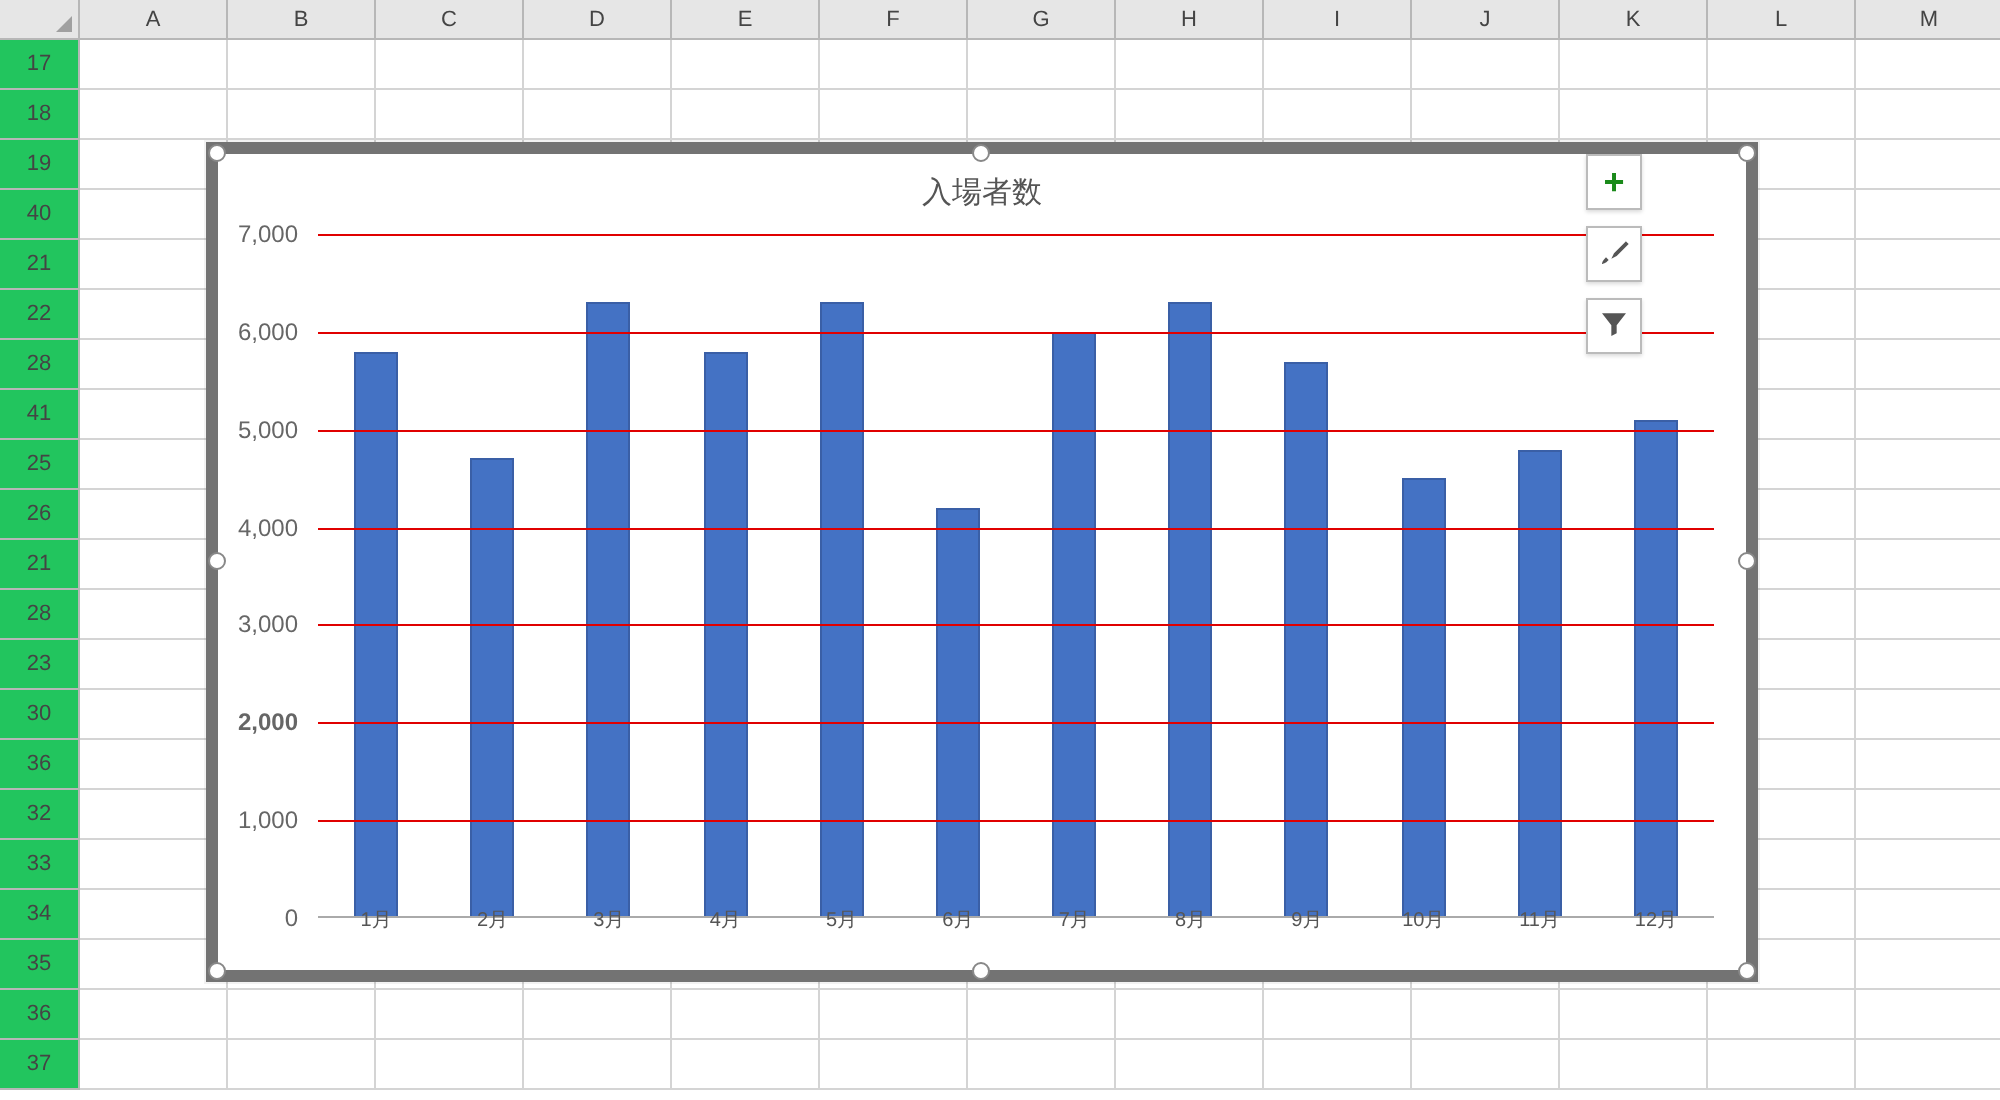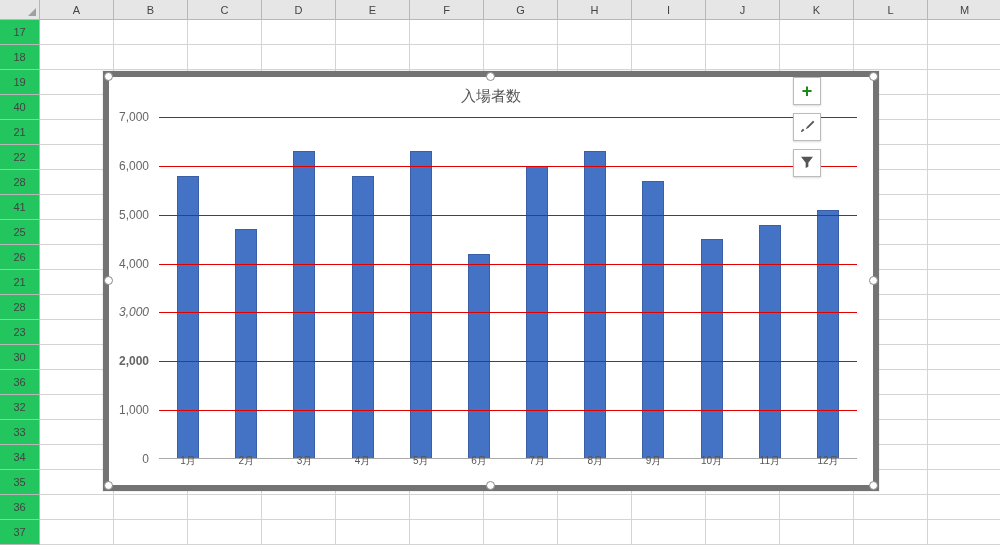--- a/index.html
+++ b/index.html
@@ -550,21 +550,21 @@
       </div>
     </div>
 </div>
 
 <div class="chart-wrap">
   <div class="chart-title">入場者数</div>
   <div class="y-labels" id="y-labels">
       <div class="y-lab" style="top: 100%;">0</div>
       <div class="y-lab" style="top: 85.7143%; text-align: center;">1,000</div>
       <div class="y-lab" style="top: 71.4286%; font-weight: bold;">2,000</div>
-      <div class="y-lab" style="top: 57.1429%; font-style: italic;">3,000</div>
+      <div class="y-lab" style="top: 57.1429%;">3,000</div>
       <div class="y-lab" style="top: 42.8571%;">4,000</div>
       <div class="y-lab" style="top: 28.5714%;">5,000</div>
       <div class="y-lab" style="top: 14.2857%;">6,000</div>
       <div class="y-lab" style="top: 0%;">7,000</div>
     </div>
   <div class="plot" id="plot">
     <div class="bars" id="bars">
         <div class="bar-slot">
           <div class="bar" style="height: 82.8571%;"></div>
         </div>

